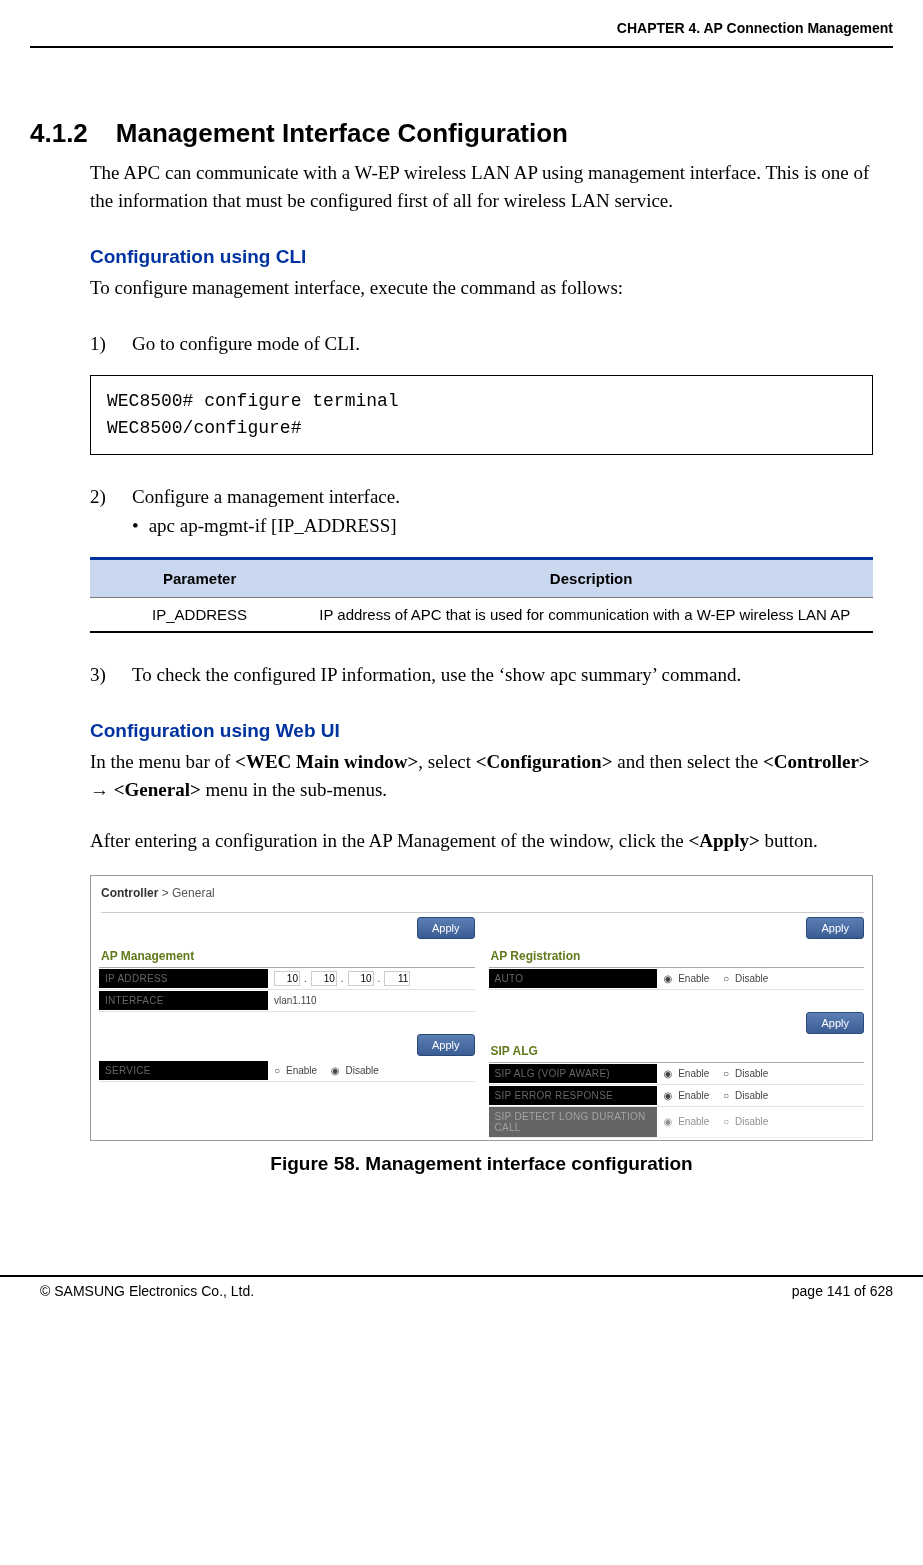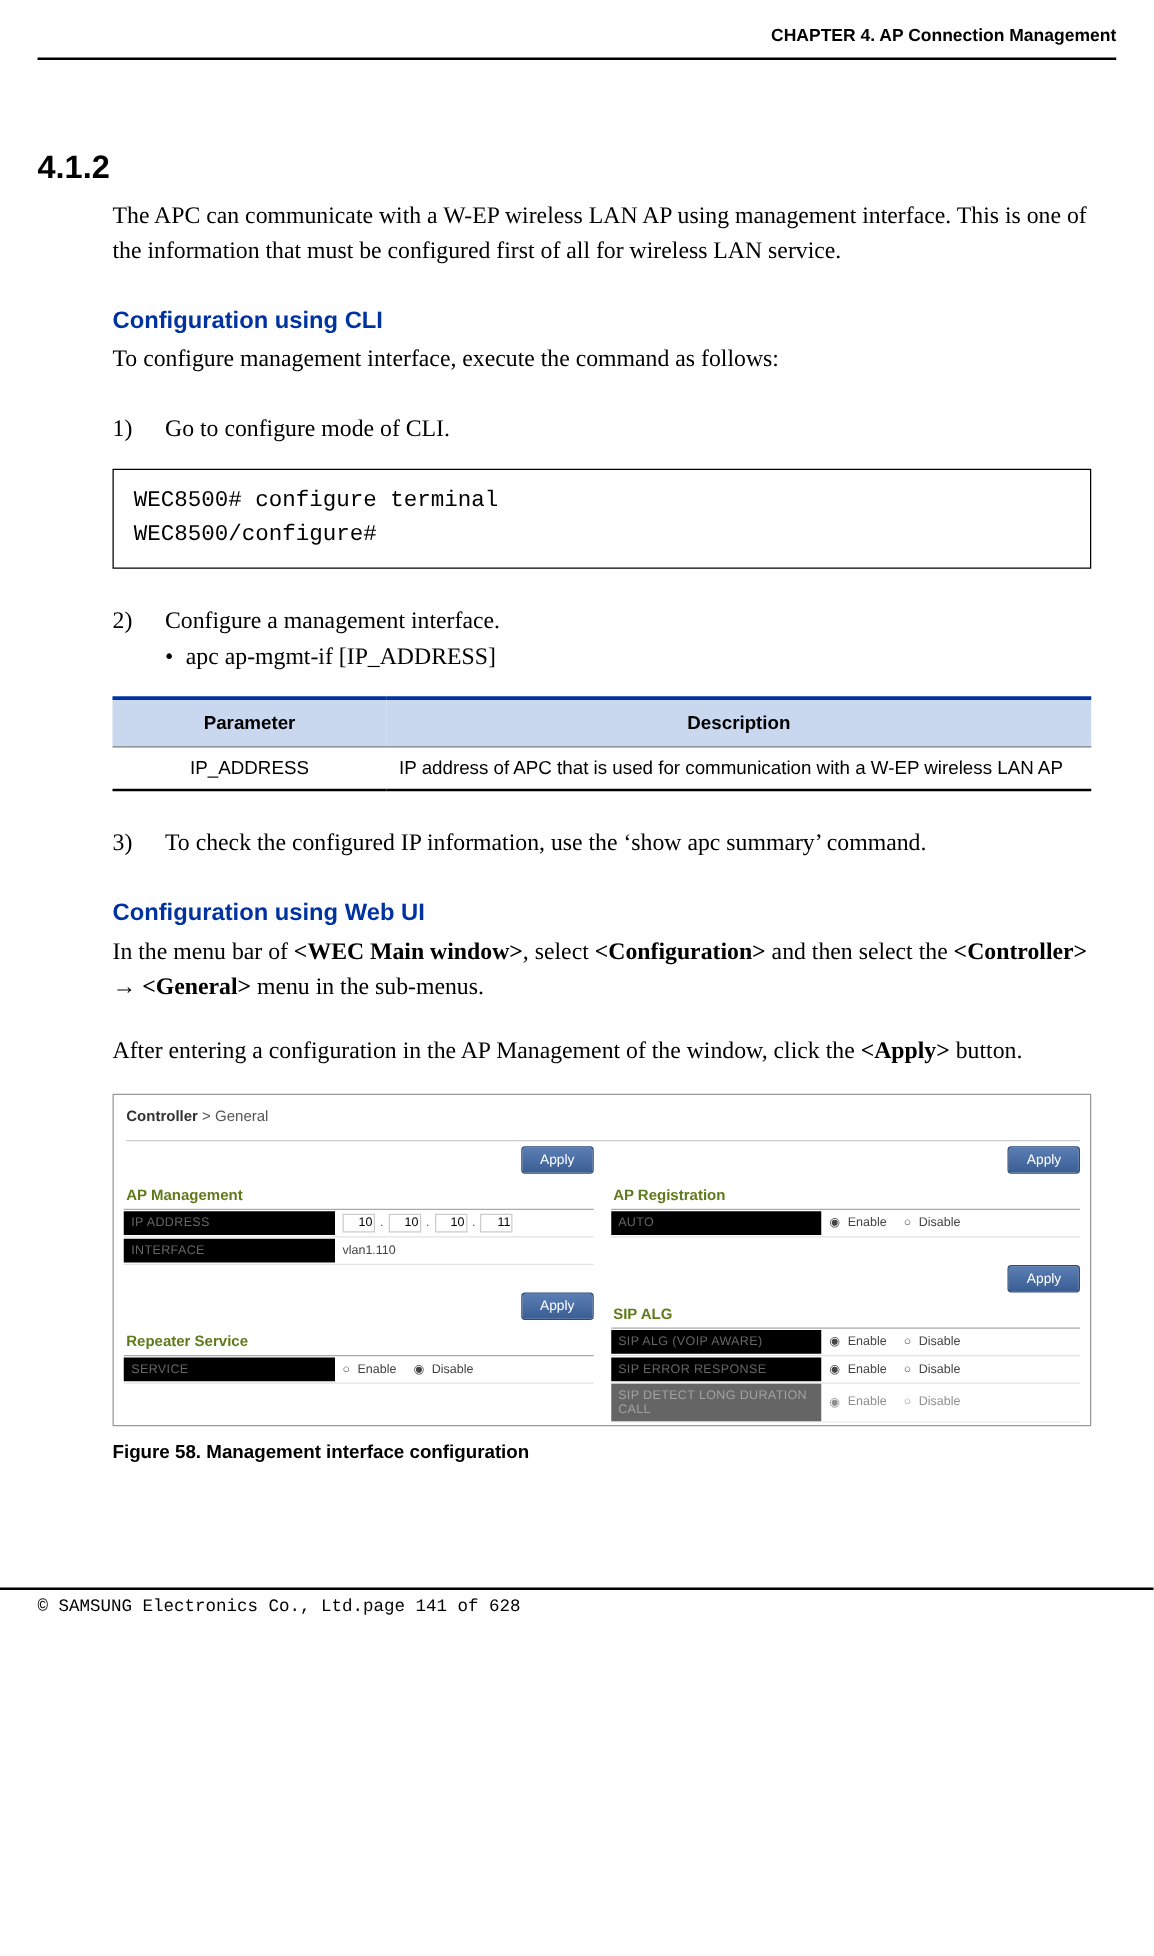--- a/index.html
+++ b/index.html
@@ -172,43 +172,45 @@
       width: 26px;
       font-size: 10px;
       border: 1px solid #ccc;
       text-align: right;
       padding: 1px;
     }
     .radio-dot { font-size: 10px; margin-right: 2px; }
     .fig-caption {
       font-family: Arial, sans-serif;
       font-weight: bold;
-      font-size: 15px;
+      font-size: 19px;
+      text-align: center;
       margin-top: 12px;
     }
     .footer {
       margin-top: 100px;
       border-top: 2px solid #000;
-      padding: 6px 30px 20px 30px;
-      display: flex;
-      justify-content: flex-start;
-      font-family: Liberation Mono, monospace;
+      padding: 6px 30px 20px 40px;
+      display: flex;
+      justify-content: space-between;
+      font-family: Liberation Sans, sans-serif;
       font-size: 14px;
     }
   </style>
 </head>
 <body>
 
 <div class="page">
   <div class="chapter-header">CHAPTER 4. AP Connection Management</div>
   <div class="header-line"></div>
 
   <div class="body-area">
     <div class="sec-num-row">
       <div class="sec-num">4.1.2</div>
+      <div class="sec-title">Management Interface Configuration</div>
     </div>
 
     <div class="indented">
       <p class="paragraph">The APC can communicate with a W-EP wireless LAN AP using management interface. This is one of the information that must be configured first of all for wireless LAN service.</p>
 
       <div class="subhead-blue">Configuration using CLI</div>
       <p class="paragraph">To configure management interface, execute the command as follows:</p>
 
       <div class="num-list">
         <div class="li-row">
@@ -276,21 +278,20 @@
                 <input value="10" style="">.<input value="10" style="">.<input value="10" style="">.<input value="11" style="">
               </div>
             </div>
             <div class="kv-row">
               <div class="kv-label">INTERFACE</div>
               <div class="kv-val">vlan1.110</div>
             </div>
             <div class="ss-apply-row" style="margin-top:22px">
                 <div class="ss-btn">Apply</div>
               </div>
-            <div class="panel-head">Repeater Service</div>
             <div class="kv-row">
               <div class="kv-label">SERVICE</div>
               <div class="kv-val">
                 <span class="radio-dot">○</span><span>Enable</span>&nbsp;&nbsp;
                 <span class="radio-dot">◉</span><span>Disable</span>
               </div>
             </div>
           </div>
 
           <div class="ss-col">

